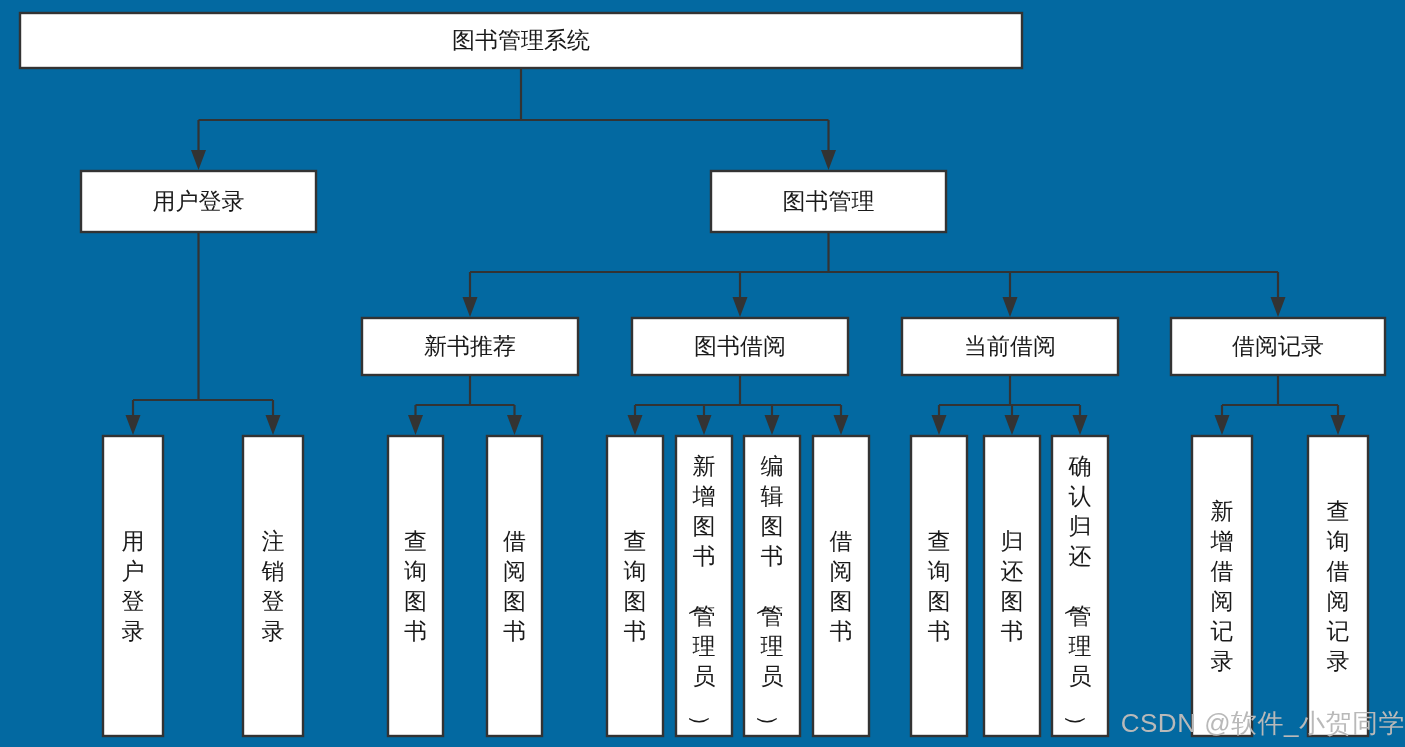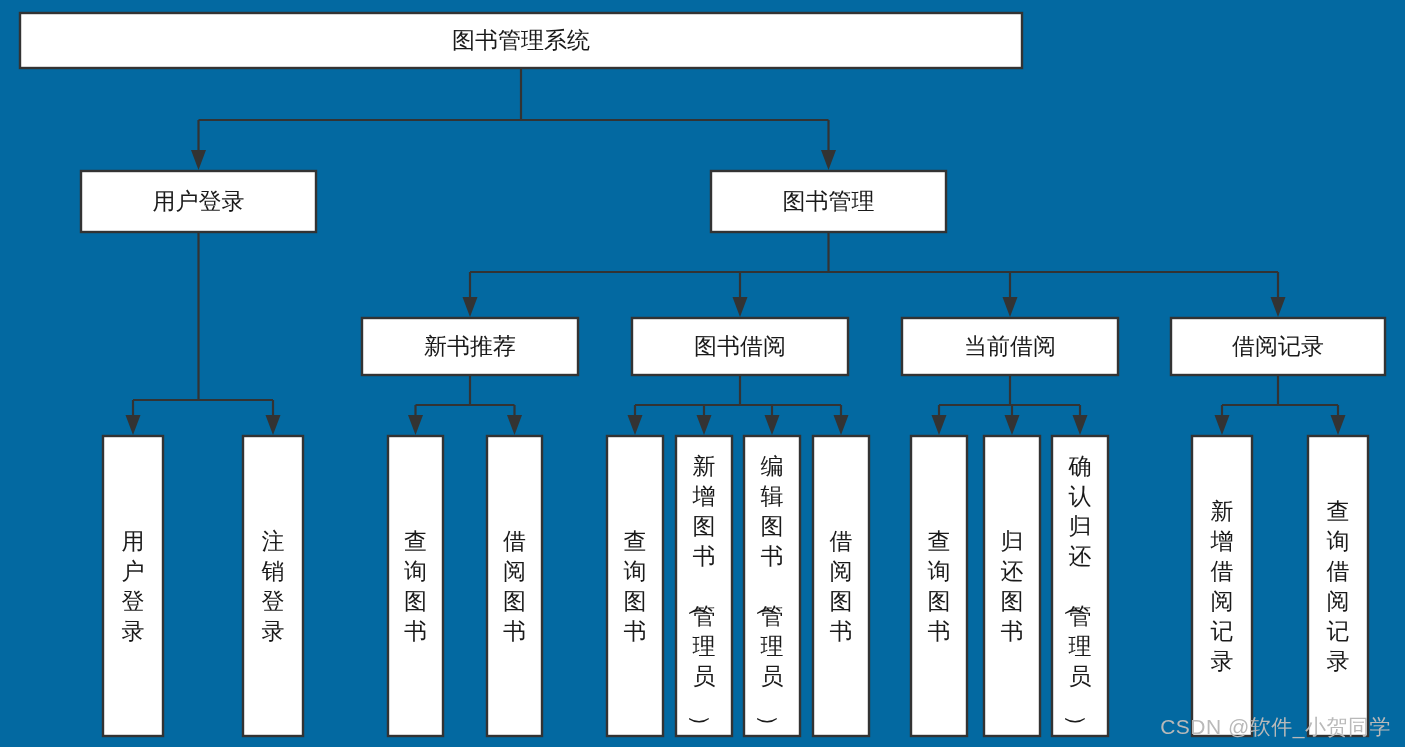--- a/index.html
+++ b/index.html
@@ -51,24 +51,24 @@
     dominant-baseline: middle;
   }
   .node-label-v {
     fill: #1a1a1a;
     font-family: "Liberation Sans", "DejaVu Sans", sans-serif;
     font-size: 23px;
     text-anchor: middle;
   }
   .watermark {
     position: absolute;
-    right: 14px;
+    right: 0;
     bottom: 6px;
     font-family: "Liberation Sans", "DejaVu Sans", sans-serif;
-    font-size: 21px;
+    font-size: 26px;
     color: #b9b9b9;
     white-space: nowrap;
     letter-spacing: 0.5px;
     user-select: none;
     text-align: center;
   }
 </style>
 </head>
 <body>
 

